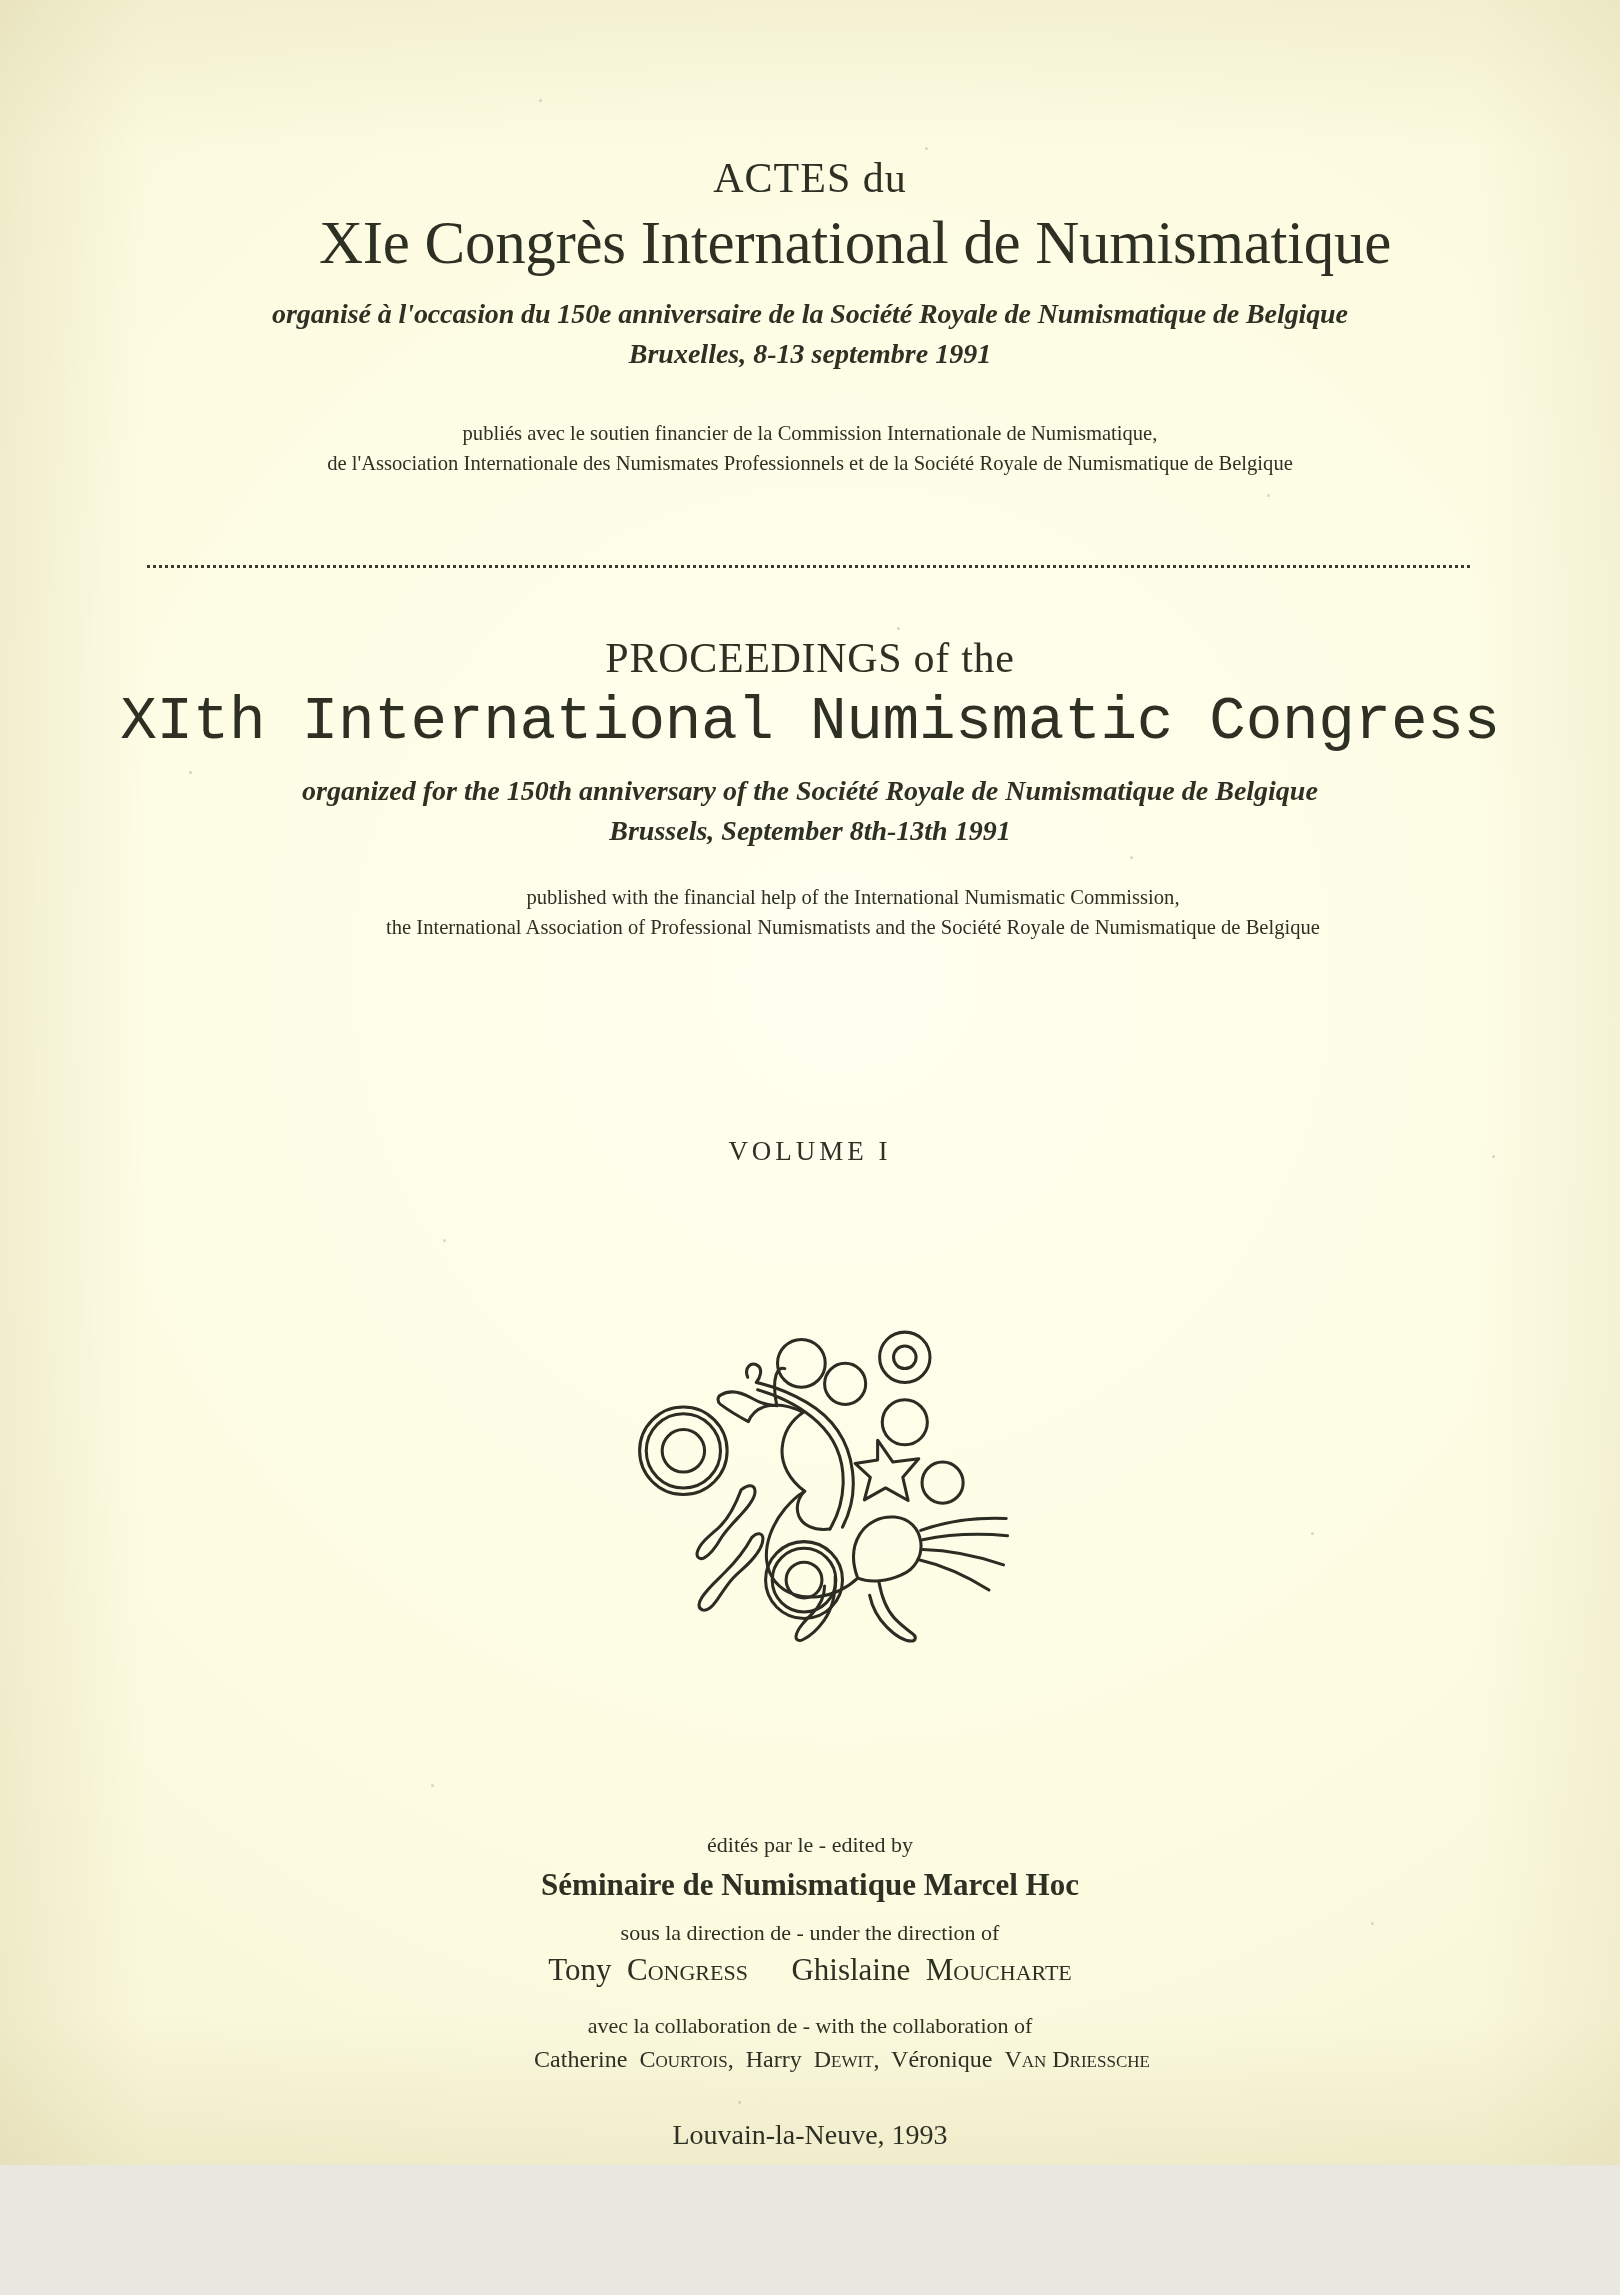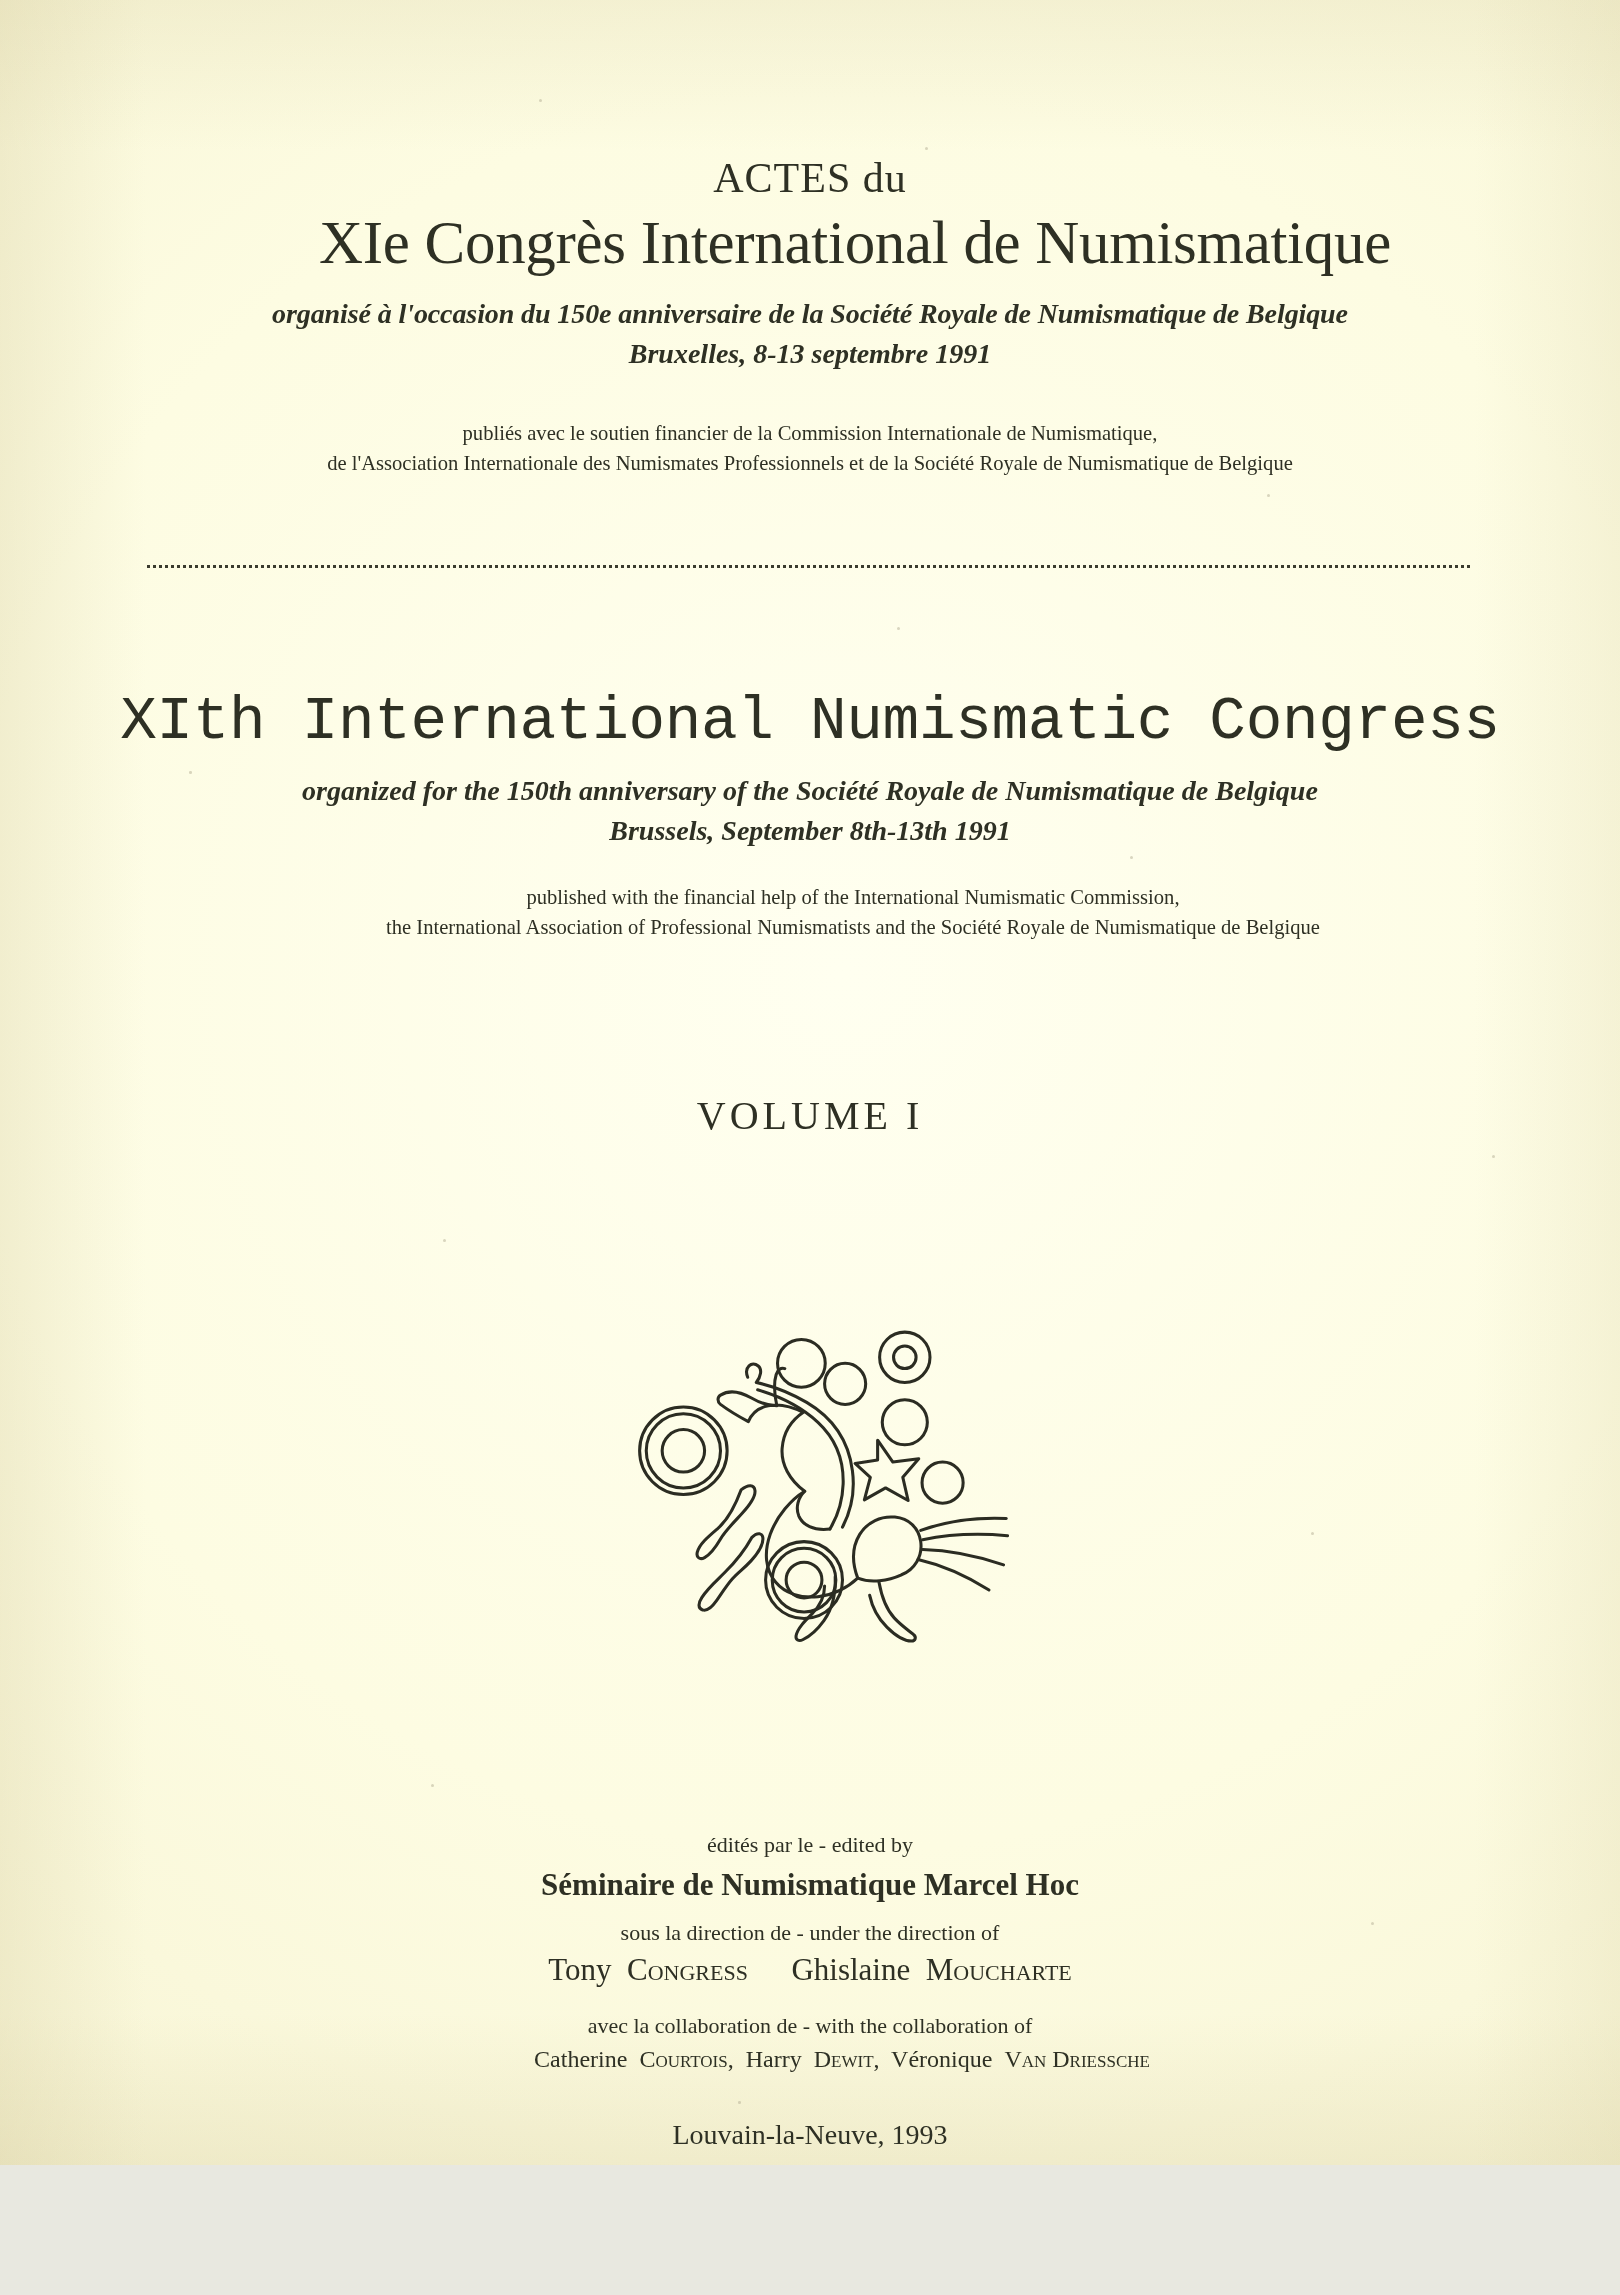--- a/index.html
+++ b/index.html
@@ -113,22 +113,22 @@
   }
   .t-en-credit {
     top: 882px;
     font-size: 20.6px;
     line-height: 30px;
     margin-left: 43px;
   }
 
   
   .t-volume {
-    top: 1096px;
-    font-size: 40px;
+    top: 1138px;
+    font-size: 27px;
     letter-spacing: 4px;
     line-height: 1;
   }
 
   
   .emblem-wrap {
     position: absolute;
     left: 50%;
     top: 1297px;
     transform: translateX(-50%);
@@ -204,20 +204,21 @@
   <div class="block t-fr-sub1">organisé à l'occasion du 150e anniversaire de la Société Royale de Numismatique de Belgique</div>
   <div class="block t-fr-sub2">Bruxelles, 8-13 septembre 1991</div>
 
   <div class="block t-fr-credit">
     <div>publiés avec le soutien financier de la Commission Internationale de Numismatique,</div>
     <div>de l'Association Internationale des Numismates Professionnels et de la Société Royale de Numismatique de Belgique</div>
   </div>
 
   <div class="rule-dotted"></div>
 
+  <div class="block t-proc">PROCEEDINGS of the</div>
   <div class="block t-en-main">XIth International Numismatic Congress</div>
   <div class="block t-en-sub1">organized for the 150th anniversary of the Société Royale de Numismatique de Belgique</div>
   <div class="block t-en-sub2">Brussels, September 8th-13th 1991</div>
 
   <div class="block t-en-credit">
     <div>published with the financial help of the International Numismatic Commission,</div>
     <div>the International Association of Professional Numismatists and the Société Royale de Numismatique de Belgique</div>
   </div>
 
   <div class="block t-volume">VOLUME I</div>

